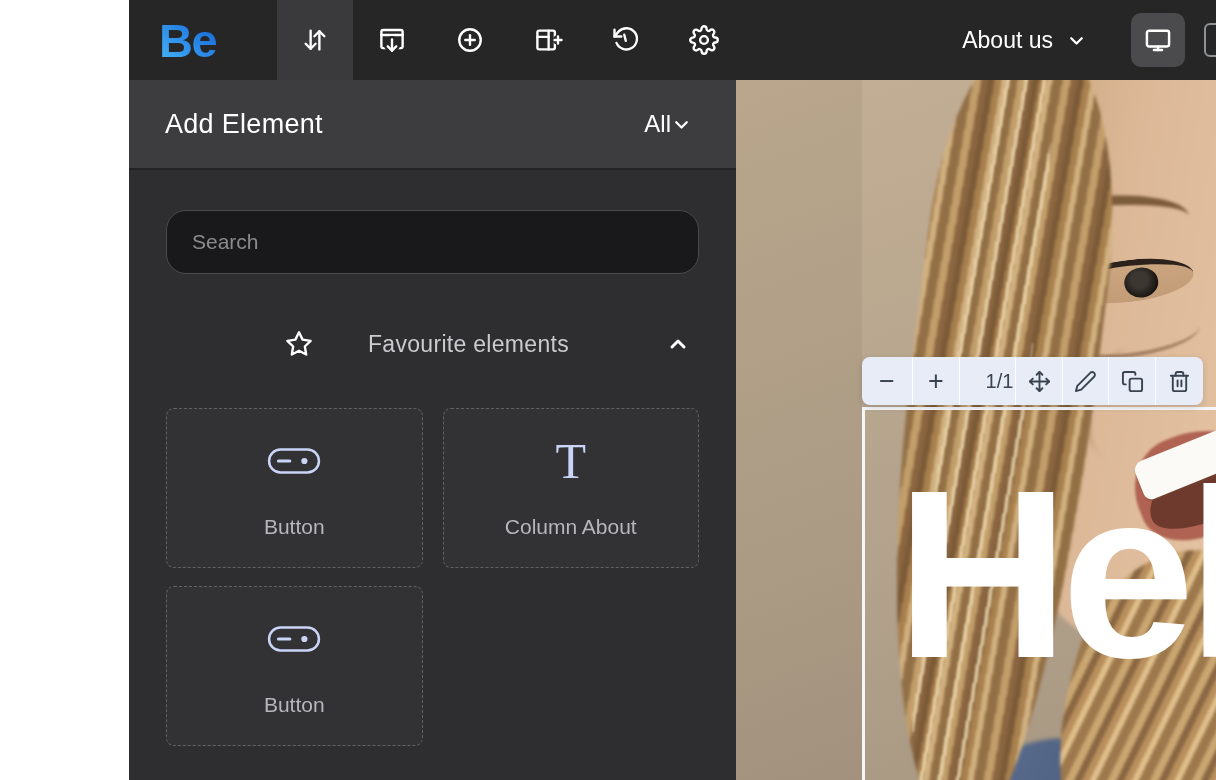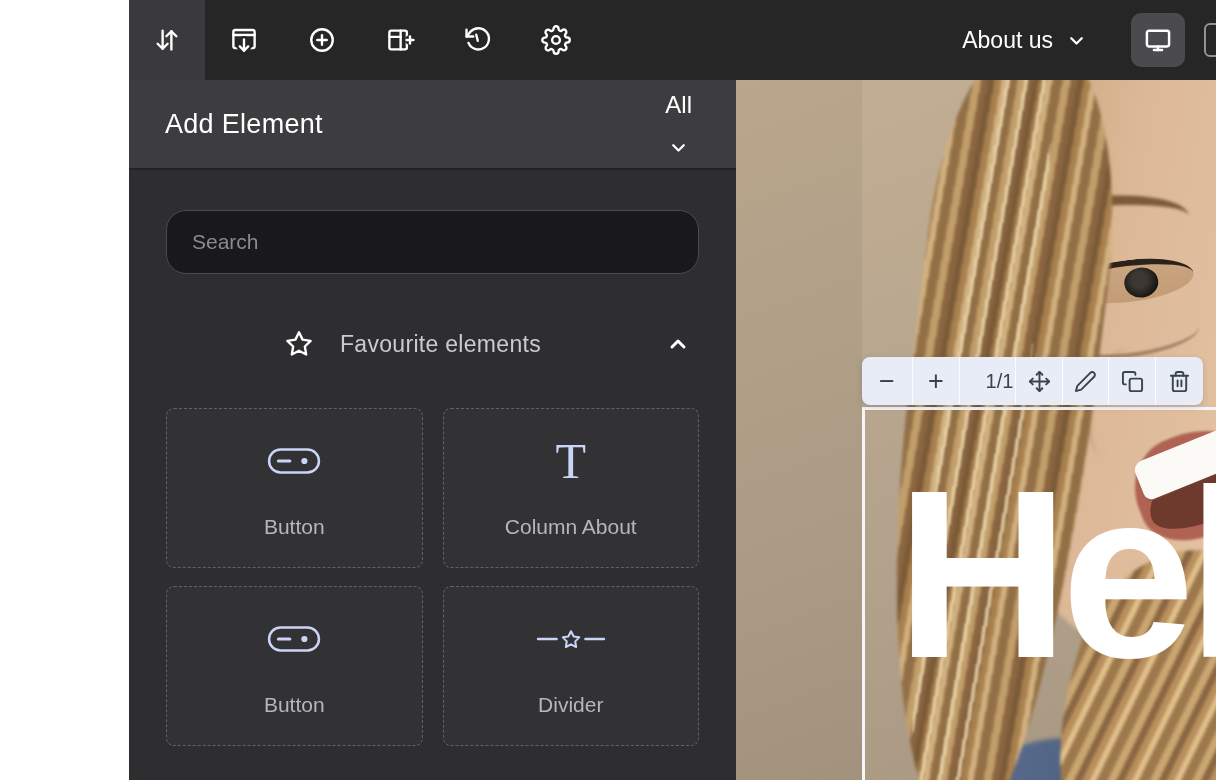--- a/index.html
+++ b/index.html
@@ -24,26 +24,26 @@
   .device-btn { width:54px; height:54px; border-radius:10px; background:#4b4b4d; display:flex; align-items:center;
                 justify-content:center; margin-right:19px; cursor:pointer; }
   .device-btn .tb-icon { width:28px; height:28px; stroke-width:2.1; }
   .partial-device { width:28px; height:34px; border:2.5px solid #8f9297; border-radius:6px; margin-right:-16px; }
 
   
   .sidebar { position:absolute; left:129px; top:80px; width:607px; height:700px; background:#2e2e31; overflow:hidden; }
   .sidebar-header { height:90px; background:#3d3d40; display:flex; align-items:center;
                     padding:0 44px 0 36px; border-bottom:2px solid #232325; }
   .sidebar-title { color:#fff; font-size:27px; font-weight:400; letter-spacing:.3px; }
-  .filter { margin-left:auto; display:flex; align-items:center; gap:18px; color:#fff; font-size:24px; cursor:pointer;flex-direction:column; }
+  .filter { margin-left:auto; display:flex; align-items:center; gap:0; color:#fff; font-size:24px; cursor:pointer; }
   .search-wrap { padding:40px 37px 0; }
   .search-input { width:100%; height:64px; background:#19191b; border:1px solid #4b4b4e; border-radius:20px;
                   color:#ddd; font-size:21px; padding:0 25px; outline:none; font-family:"Liberation Sans",sans-serif; }
   .search-input::placeholder { color:#8b8b8e; }
-  .fav-row { margin-top:56px; display:flex; align-items:center; padding:0 46px 0 156px; cursor:pointer; }
+  .fav-row { margin-top:56px; display:flex; align-items:center; padding:0 46px 0 156px; cursor:pointer;gap:28px; }
   .star-ic { width:28px; height:28px; stroke:#fff; fill:none; stroke-width:2; stroke-linecap:round; stroke-linejoin:round; }
   .fav-label { margin-left:27px; color:#cbcbce; font-size:23px; font-weight:500; letter-spacing:.3px; }
   .fav-chevron { margin-left:auto; width:24px; height:24px; stroke:#fff; fill:none; stroke-width:3; stroke-linecap:round; stroke-linejoin:round; }
   .grid { margin-top:50px; padding:0 37px; display:grid; grid-template-columns:1fr 1fr; column-gap:20px; row-gap:18px; }
   .card { height:160px; background:#323235; border:1px dashed #626266; border-radius:8px;
           display:flex; flex-direction:column; align-items:center; justify-content:center; gap:30px; cursor:pointer; }
   .card-icon { height:48px; display:flex; align-items:center; justify-content:center; color:#c9d4f6; }
   .card-icon svg { stroke:#c9d4f6; fill:none; stroke-linecap:round; stroke-linejoin:round; }
   .serif-t { font-family:"Liberation Serif", serif; font-size:50px; line-height:1; color:#c9d4f6; }
   .card-label { color:#b6b6bb; font-size:21px; }
@@ -100,20 +100,23 @@
   .ft-glyph { font-size:27px; font-weight:500; line-height:1; }
   .ft-counter { font-size:20px; font-weight:500;margin-left:24px; }
   .ft-icon { width:23px; height:23px; stroke:#3a4450; fill:none; stroke-width:2; stroke-linecap:round; stroke-linejoin:round; }
 </style>
 </head>
 <body>
 
 <div class="canvas">
 
   <header class="topbar">
+    <div class="logo-wrap">
+      <span class="logo">Be</span>
+    </div>
 
     <div class="tool-tab active">
       <svg class="tb-icon" viewBox="0 0 24 24">
         <line x1="8.5" y1="4.5" x2="8.5" y2="19"></line>
           <polyline points="4.5 15 8.5 19 12.5 15"></polyline>
         <line x1="15.5" y1="19.5" x2="15.5" y2="5"></line>
           <polyline points="11.5 9 15.5 5 19.5 9"></polyline>
       </svg>
     </div>
 
@@ -228,30 +231,20 @@
     <div class="card-icon">
             <svg width="54" height="28" viewBox="0 0 52 26" stroke-width="2.4">
               <rect x="2" y="2" width="48" height="22" rx="11"></rect>
               <line x1="11" y1="13" x2="22" y2="13" stroke-width="3"></line>
               <circle cx="36" cy="13" r="3" fill="#c9d4f6" stroke="none"></circle>
             </svg>
           </div>
     <div class="card-label">Button</div>
   </div>
 
-  <div class="card">
-    <div class="card-icon">
-            <svg width="70" height="26" viewBox="0 0 68 24" stroke-width="2.4">
-              <line x1="2" y1="12" x2="20" y2="12"></line>
-              <polygon points="34 4.5 36.6 9.6 42 10.4 38.1 14.3 39 19.8 34 17.2 29 19.8 29.9 14.3 26 10.4 31.4 9.6" stroke-width="2"></polygon>
-              <line x1="48" y1="12" x2="66" y2="12"></line>
-            </svg>
-          </div>
-    <div class="card-label">Divider</div>
-  </div>
 </div>
   </aside>
 
   <main class="preview">
     <div class="layer face"></div>
     <div class="layer eyebrow"></div>
     <div class="layer eye">
         <div class="pupil"></div>
       </div>
     <div class="layer crease"></div>

